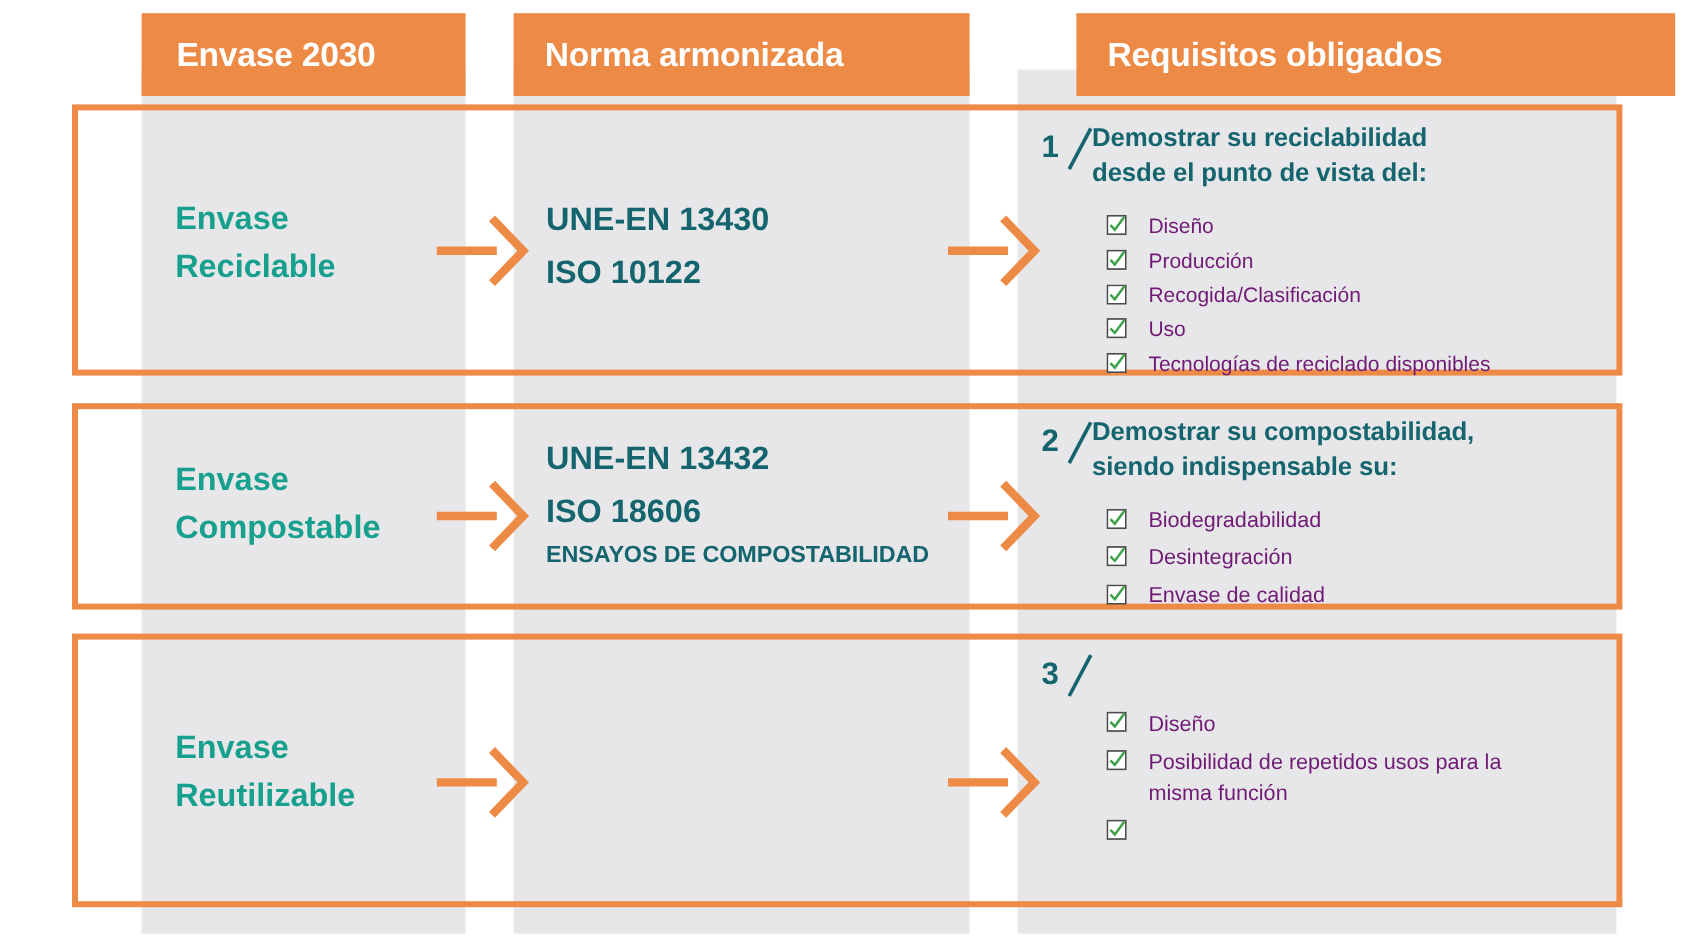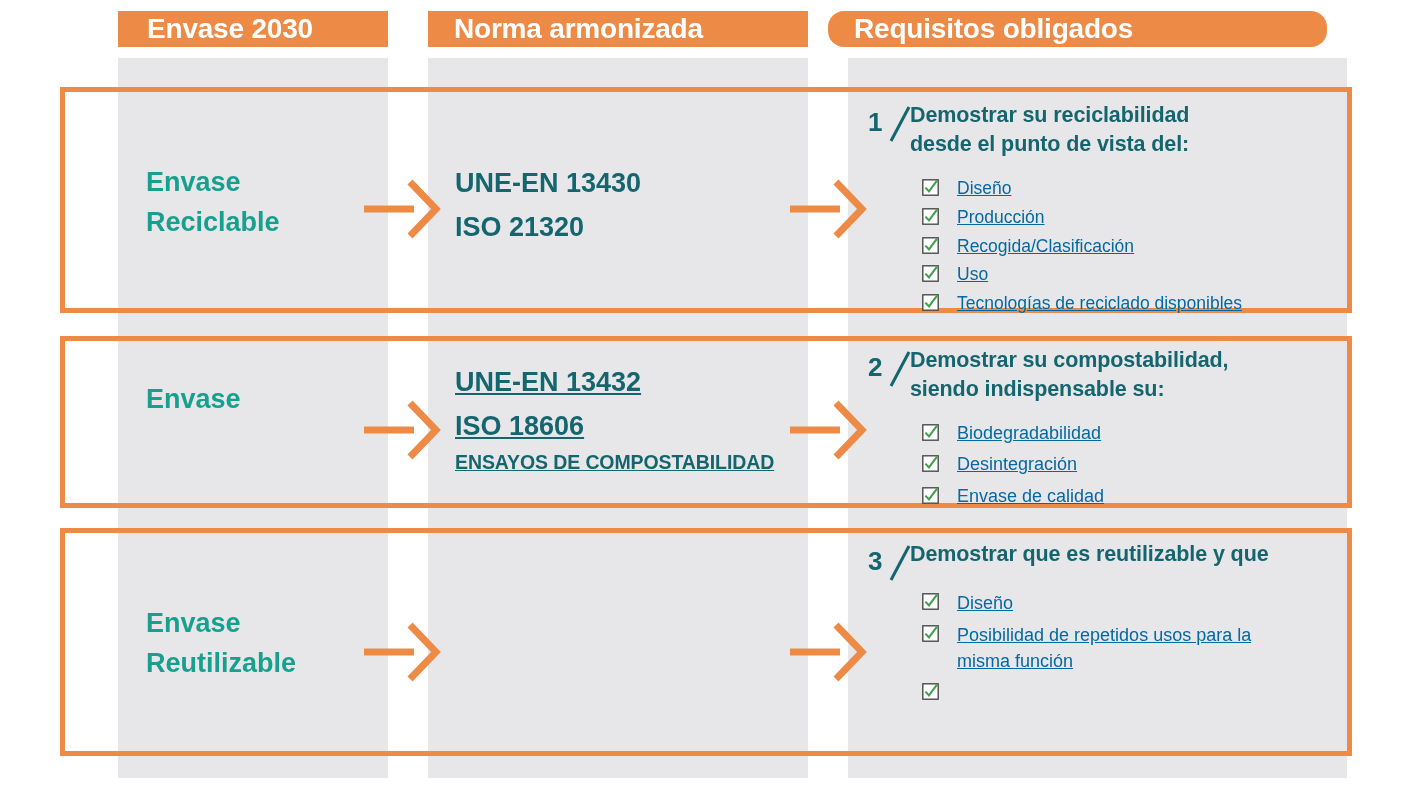--- a/index.html
+++ b/index.html
@@ -19,33 +19,33 @@
     height: 720px;
   }
   .colband.c1 { left: 118px; width: 270px; }
   .colband.c2 { left: 428px; width: 380px; }
   .colband.c3 { left: 848px; width: 499px; }
 
   
   .header-tab {
     position: absolute;
     top: 11px;
-    height: 36px;
+    height: 69px;
     background: #ED8B46;
     display: flex;
     align-items: center;
     color: #ffffff;
     font-size: 28px;
     font-weight: bold;
     letter-spacing: -0.2px;
     white-space: nowrap;
   }
   .header-tab.h1 { left: 118px; width: 270px; padding-left: 29px; }
   .header-tab.h2 { left: 428px; width: 380px; padding-left: 26px; }
-  .header-tab.h3 { left: 828px; width: 499px; padding-left: 26px; border-radius: 16px; }
+  .header-tab.h3 { left: 897px; width: 499px; padding-left: 26px; }
 
   
   .rowbox {
     position: absolute;
     left: 60px;
     width: 1292px;
     border: 5px solid #ED8B46;
     background: transparent;
     pointer-events: none;
   }
@@ -83,21 +83,21 @@
   .arrow svg { display: block; width: 86px; height: 64px; }
 
   
   .norms {
     position: absolute;
     left: 455px;
     width: 350px;
     color: #14656E;
   }
   .row.r1 .norms { top: 75px; }
-  .row.r2 .norms { top: 25px; text-decoration: underline; }
+  .row.r2 .norms { top: 25px; }
   .row.r3 .norms { top: 78px; }
   .norm-line {
     font-size: 27px;
     font-weight: bold;
     line-height: 1.62;
     white-space: nowrap;
   }
   .norm-line.small {
     font-size: 19.5px;
     font-weight: bold;
@@ -150,24 +150,23 @@
   .row.r3 .check-item { margin-bottom: 6px; }
   .cbox {
     flex: none;
     width: 17px; height: 17px;
     margin-top: 3px;
     margin-right: 18px;
     position: relative;
   }
   .cbox svg { display: block; }
   .check-label {
-    color: #0369a1;
+    color: #701a75;
     font-size: 17.5px;
     line-height: 1.42;
-    text-decoration: underline;
   }
   .row.r2 .check-label,
   .row.r3 .check-label { font-size: 18px; }
   .row.r3 .check-label { line-height: 1.45; }
 </style>
 </head>
 <body>
 
 <div id="stage">
 
@@ -199,21 +198,21 @@
       <svg viewBox="0 0 86 64">
           <g stroke="#ED8B46" stroke-width="7" fill="none" stroke-linecap="butt">
             <line x1="2" y1="32" x2="52" y2="32"></line>
             <polyline points="48,5 74,32 48,59" stroke-linejoin="miter"></polyline>
           </g>
         </svg>
     </div>
 
     <div class="norms">
       <div class="norm-line">UNE-EN 13430</div>
-      <div class="norm-line">ISO 21320</div>
+      <div class="norm-line">ISO 10122</div>
     </div>
 
     <div class="arrow a2">
       <svg viewBox="0 0 86 64">
           <g stroke="#ED8B46" stroke-width="7" fill="none" stroke-linecap="butt">
             <line x1="0" y1="32" x2="50" y2="32"></line>
             <polyline points="46,5 72,32 46,59" stroke-linejoin="miter"></polyline>
           </g>
         </svg>
     </div>
@@ -277,20 +276,21 @@
             </span>
           <span class="check-label">Tecnologías de reciclado disponibles</span>
         </div>
       </div>
     </div>
   </div>
 
   <div class="row r2">
     <div class="pkg-label">
       <div>Envase</div>
+      <div>Compostable</div>
     </div>
 
     <div class="arrow a1">
       <svg viewBox="0 0 86 64">
           <g stroke="#ED8B46" stroke-width="7" fill="none" stroke-linecap="butt">
             <line x1="2" y1="32" x2="52" y2="32"></line>
             <polyline points="48,5 74,32 48,59" stroke-linejoin="miter"></polyline>
           </g>
         </svg>
     </div>
@@ -382,21 +382,20 @@
 
     <div class="req">
       <div class="req-head">
         <div class="req-num">3</div>
         <div class="req-slash">
           <svg width="26" height="44" viewBox="0 0 26 44">
               <line x1="21" y1="4" x2="3" y2="38" stroke="#14656E" stroke-width="3"></line>
             </svg>
         </div>
         <div class="req-title">
-          <div>Demostrar que es reutilizable y que</div>
         </div>
       </div>
       <div class="checklist">
         <div class="check-item">
           <span class="cbox">
               <svg width="17" height="17" viewBox="0 0 17 17">
                 <rect x="0.8" y="0.8" width="15.4" height="15.4" fill="#ffffff" stroke="#4c4c4c" stroke-width="1.4"></rect>
                 <polyline points="3.4,8.6 7,12.4 15,1.6" fill="none" stroke="#3FA24A" stroke-width="2.1"></polyline>
               </svg>
             </span>

